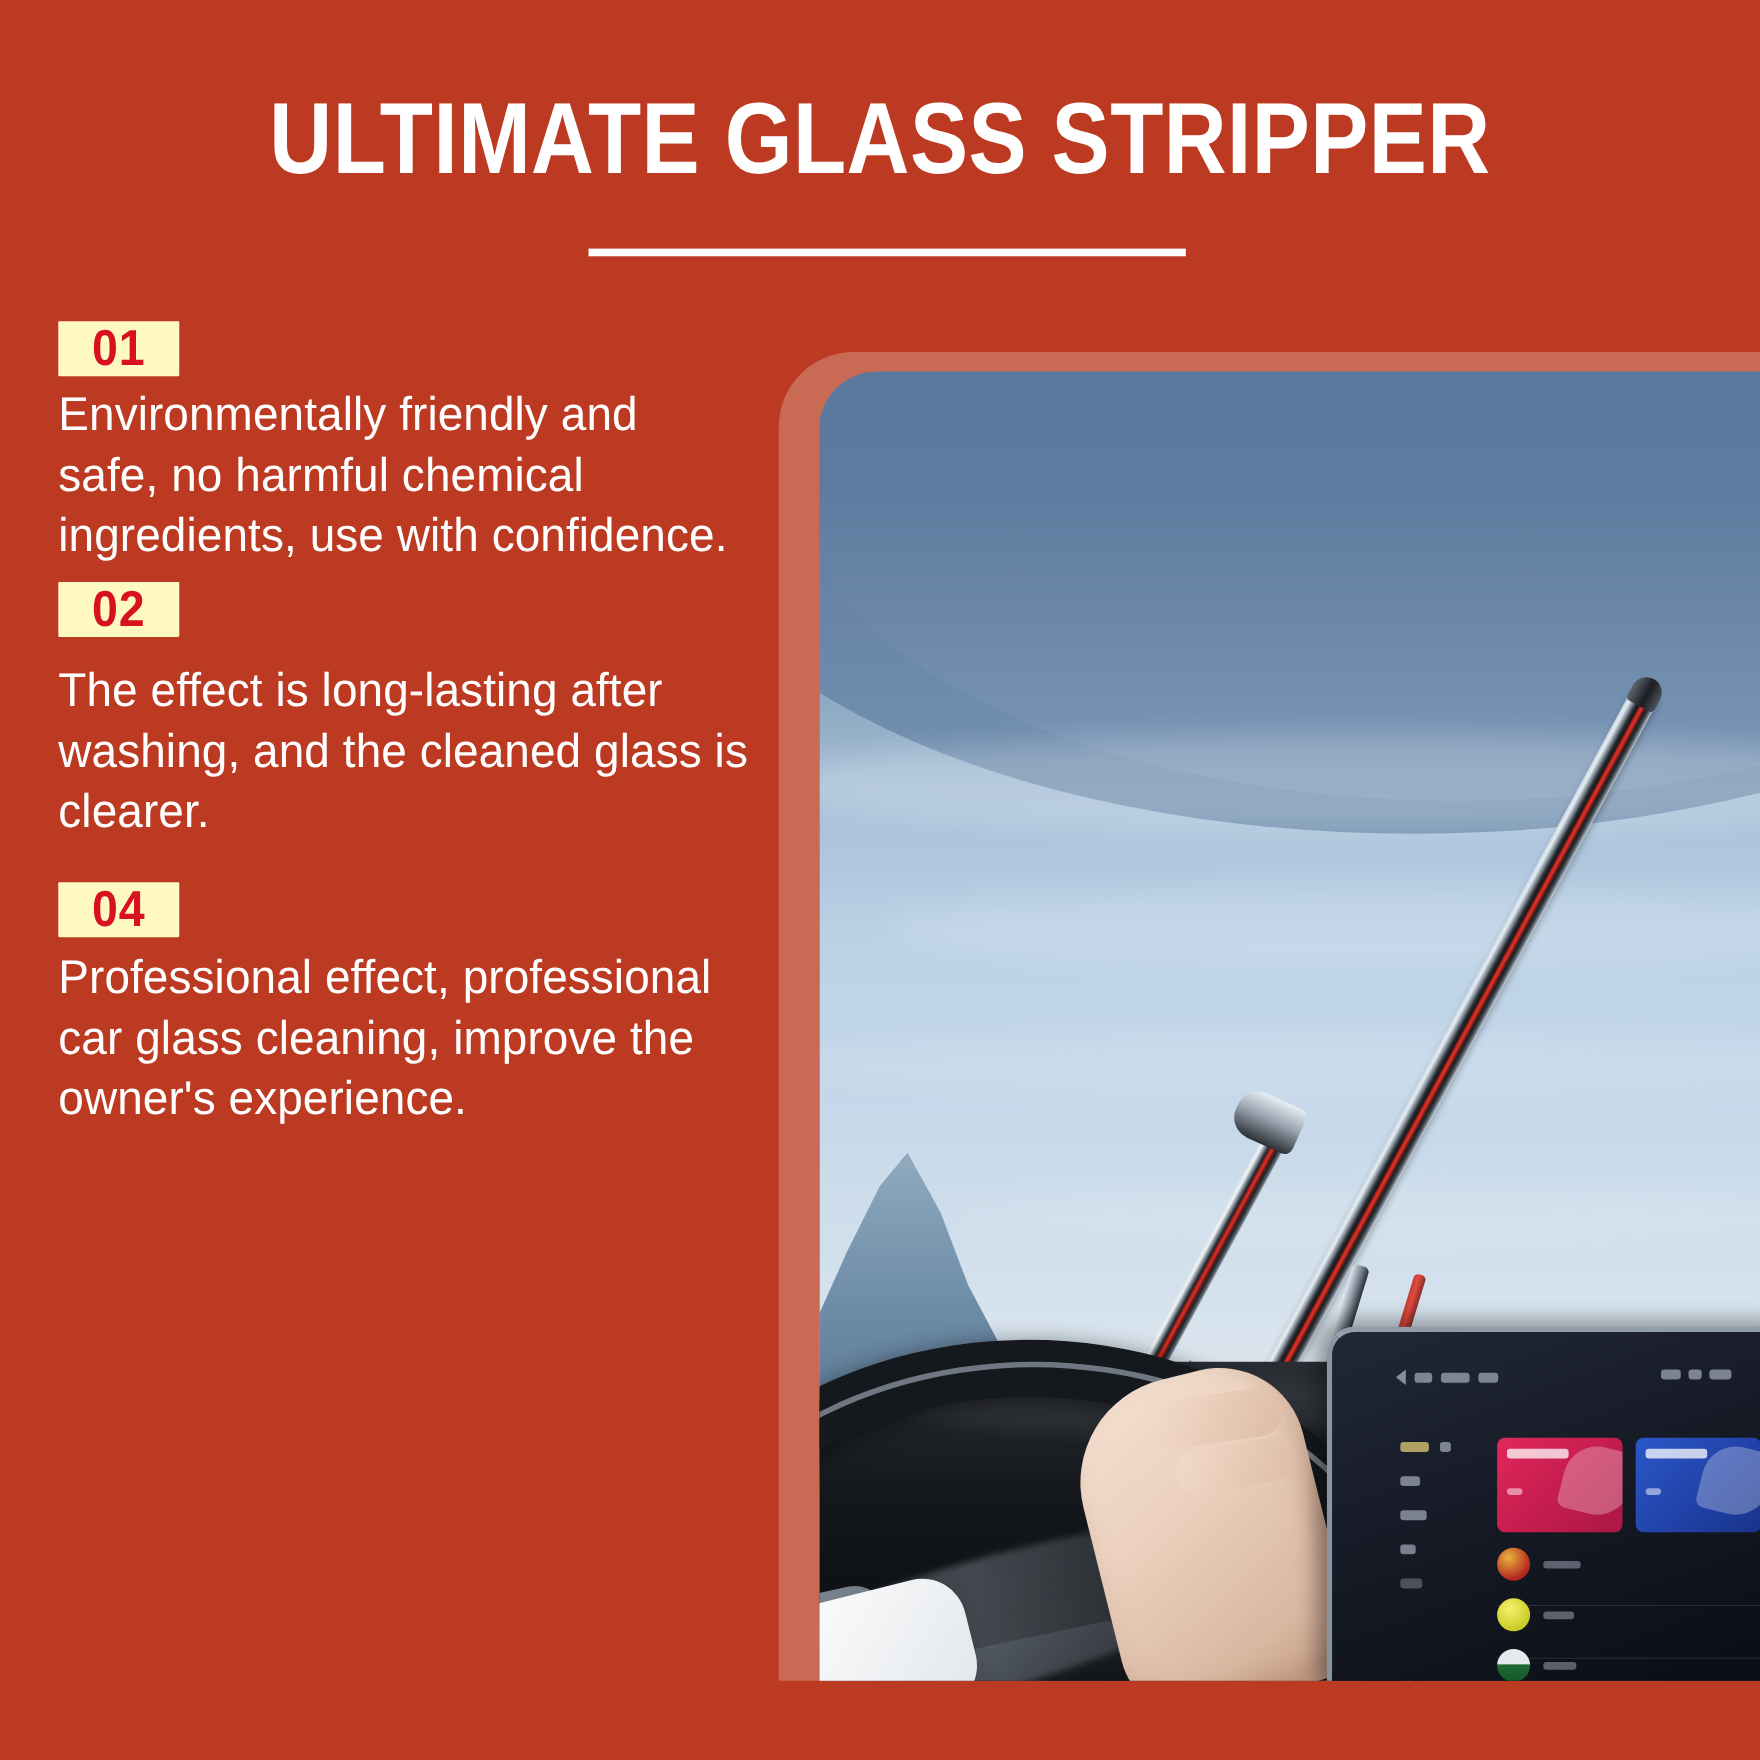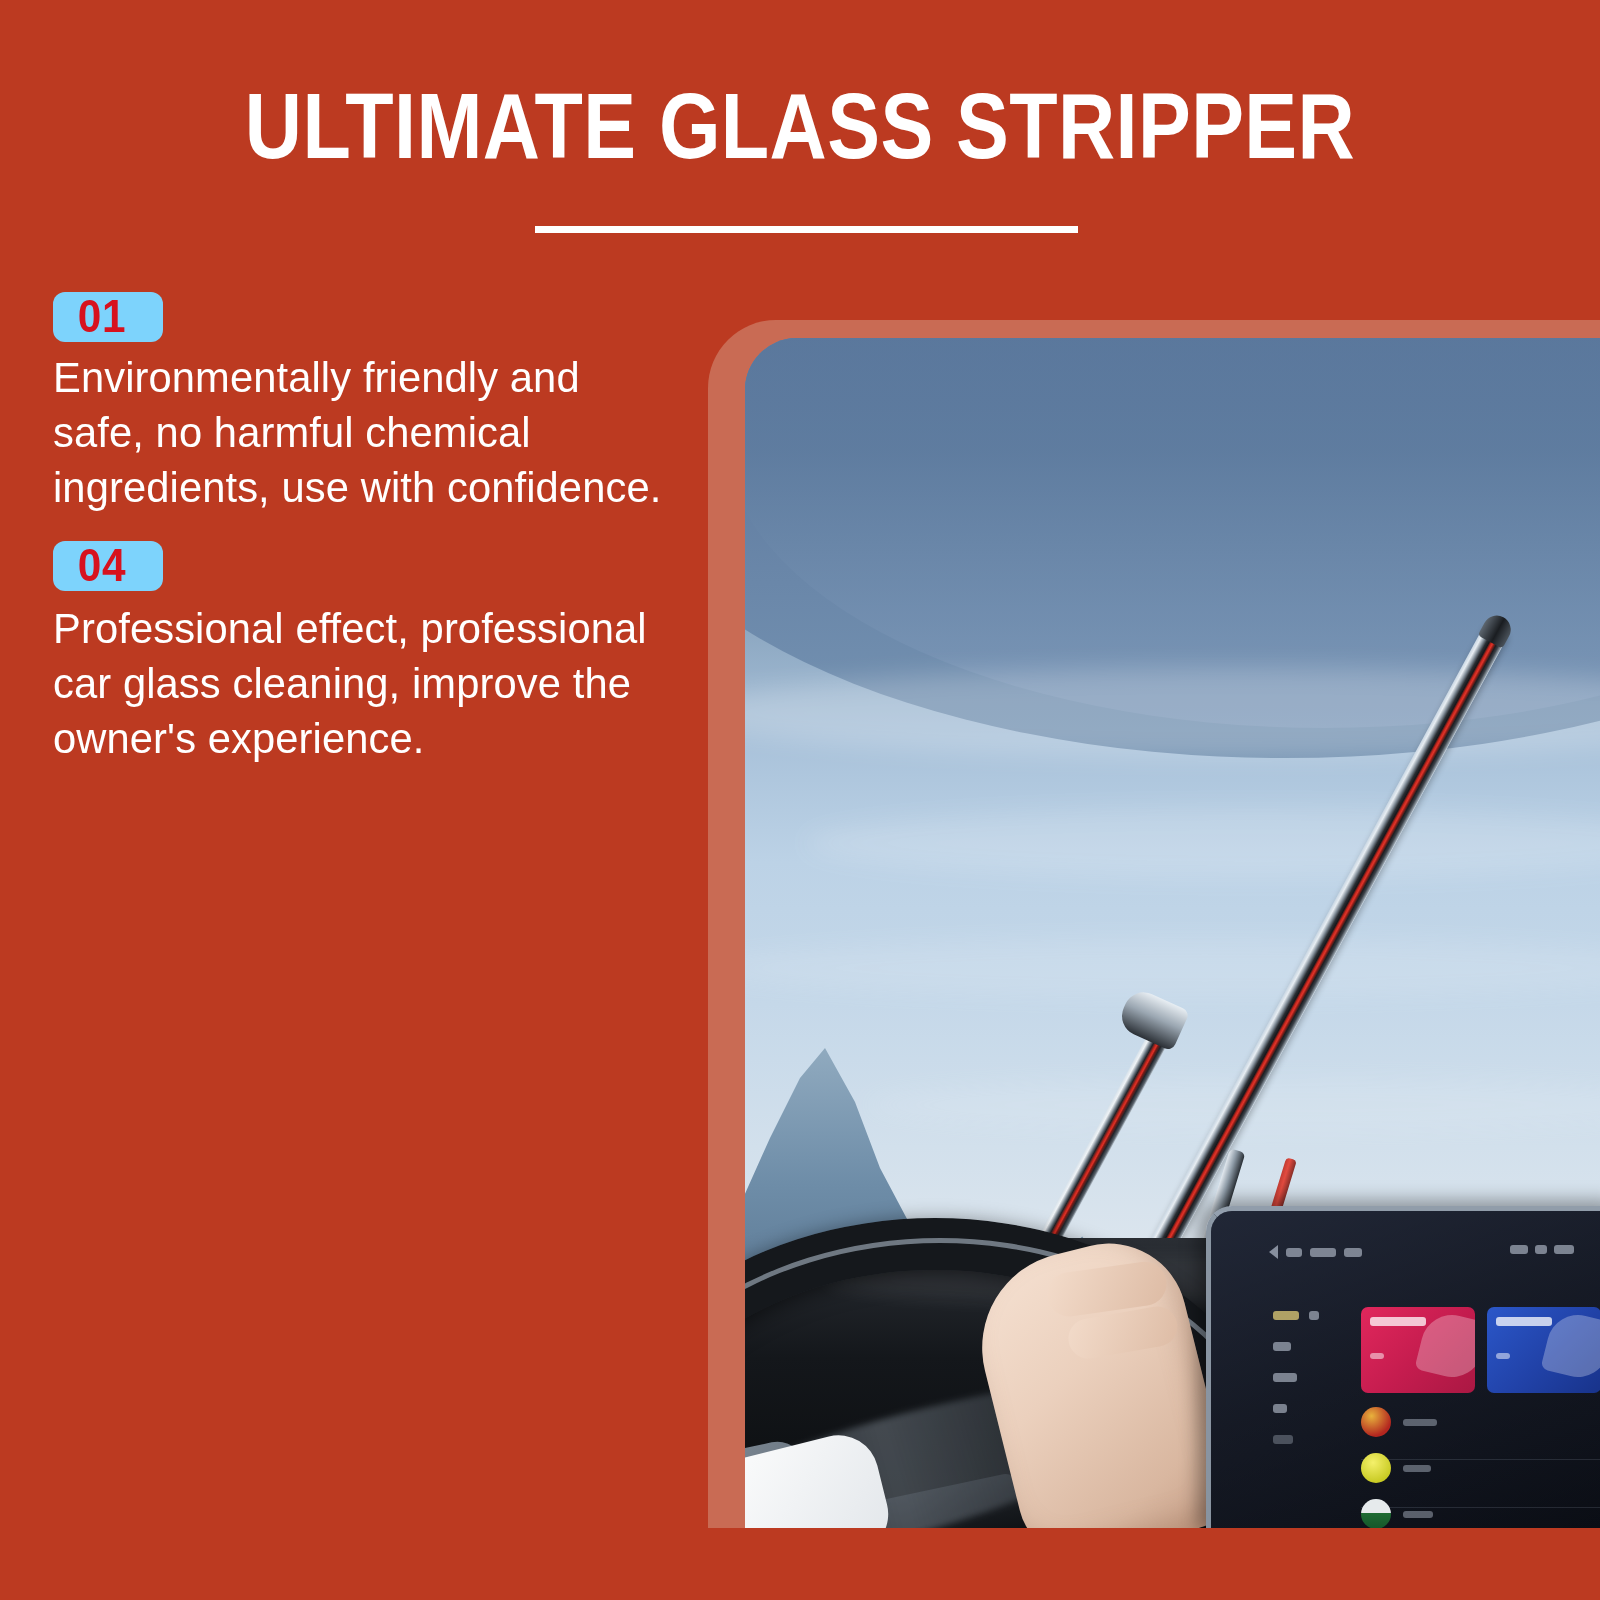--- a/index.html
+++ b/index.html
@@ -39,24 +39,25 @@
 
   
   .features {
     position:absolute;
     left:53px; top:292px;
     width:650px;
   }
   .feature { position:relative; }
   .badge {
     display:inline-block;
-    background:#7dd3fc;
-    border-radius:12px;
+    background:#fef9c3;
+    border-radius:1px;
     padding:2px 22px 4px 22px;
     min-width:110px;
+    text-align:center;
   }
   .badge-num {
     display:block;
     color:#D7121E;
     font-family:"Liberation Sans Narrow","Liberation Sans", sans-serif;
     font-size:46px;
     font-weight:bold;
     line-height:44px;
     letter-spacing:1px;
     transform:scaleX(0.92);
@@ -70,21 +71,21 @@
     letter-spacing:0.1px;
     margin-top:6px;
     transform:scaleX(0.97);
     transform-origin:left top;
   }
   .f1 .feature-text { margin-top:8px; width:640px; }
   .f2 { margin-top:14px; }
   .f2 .feature-text { margin-top:22px; width:650px; }
   .f3 { margin-top:20px; }
   .f3 .feature-text { margin-top:24px; width:650px; }
-  .f4 { margin-top:26px; }
+  .f4 { margin-top:36px; }
   .f4 .feature-text { margin-top:10px; width:650px; }
 
   
   .photo-frame {
     position:absolute;
     left:708px; top:320px;
     width:892px; height:1208px;
     background:#C96B54;
     border-top-left-radius:68px;
     border-bottom-left-radius:0;
@@ -406,20 +407,26 @@
 
 <div class="features">
 
   <div class="feature f1">
     <div class="badge">
       <span class="badge-num">01</span>
     </div>
     <div class="feature-text">Environmentally friendly and safe, no harmful chemical ingredients, use with confidence.</div>
   </div>
 
+  <div class="feature f2">
+    <div class="badge">
+      <span class="badge-num">02</span>
+    </div>
+    <div class="feature-text">The effect is long-lasting after washing, and the cleaned glass is clearer.</div>
+  </div>
 
 
   <div class="feature f4">
     <div class="badge">
       <span class="badge-num">04</span>
     </div>
     <div class="feature-text">Professional effect, professional car glass cleaning, improve the owner's experience.</div>
   </div>
 
 </div>

